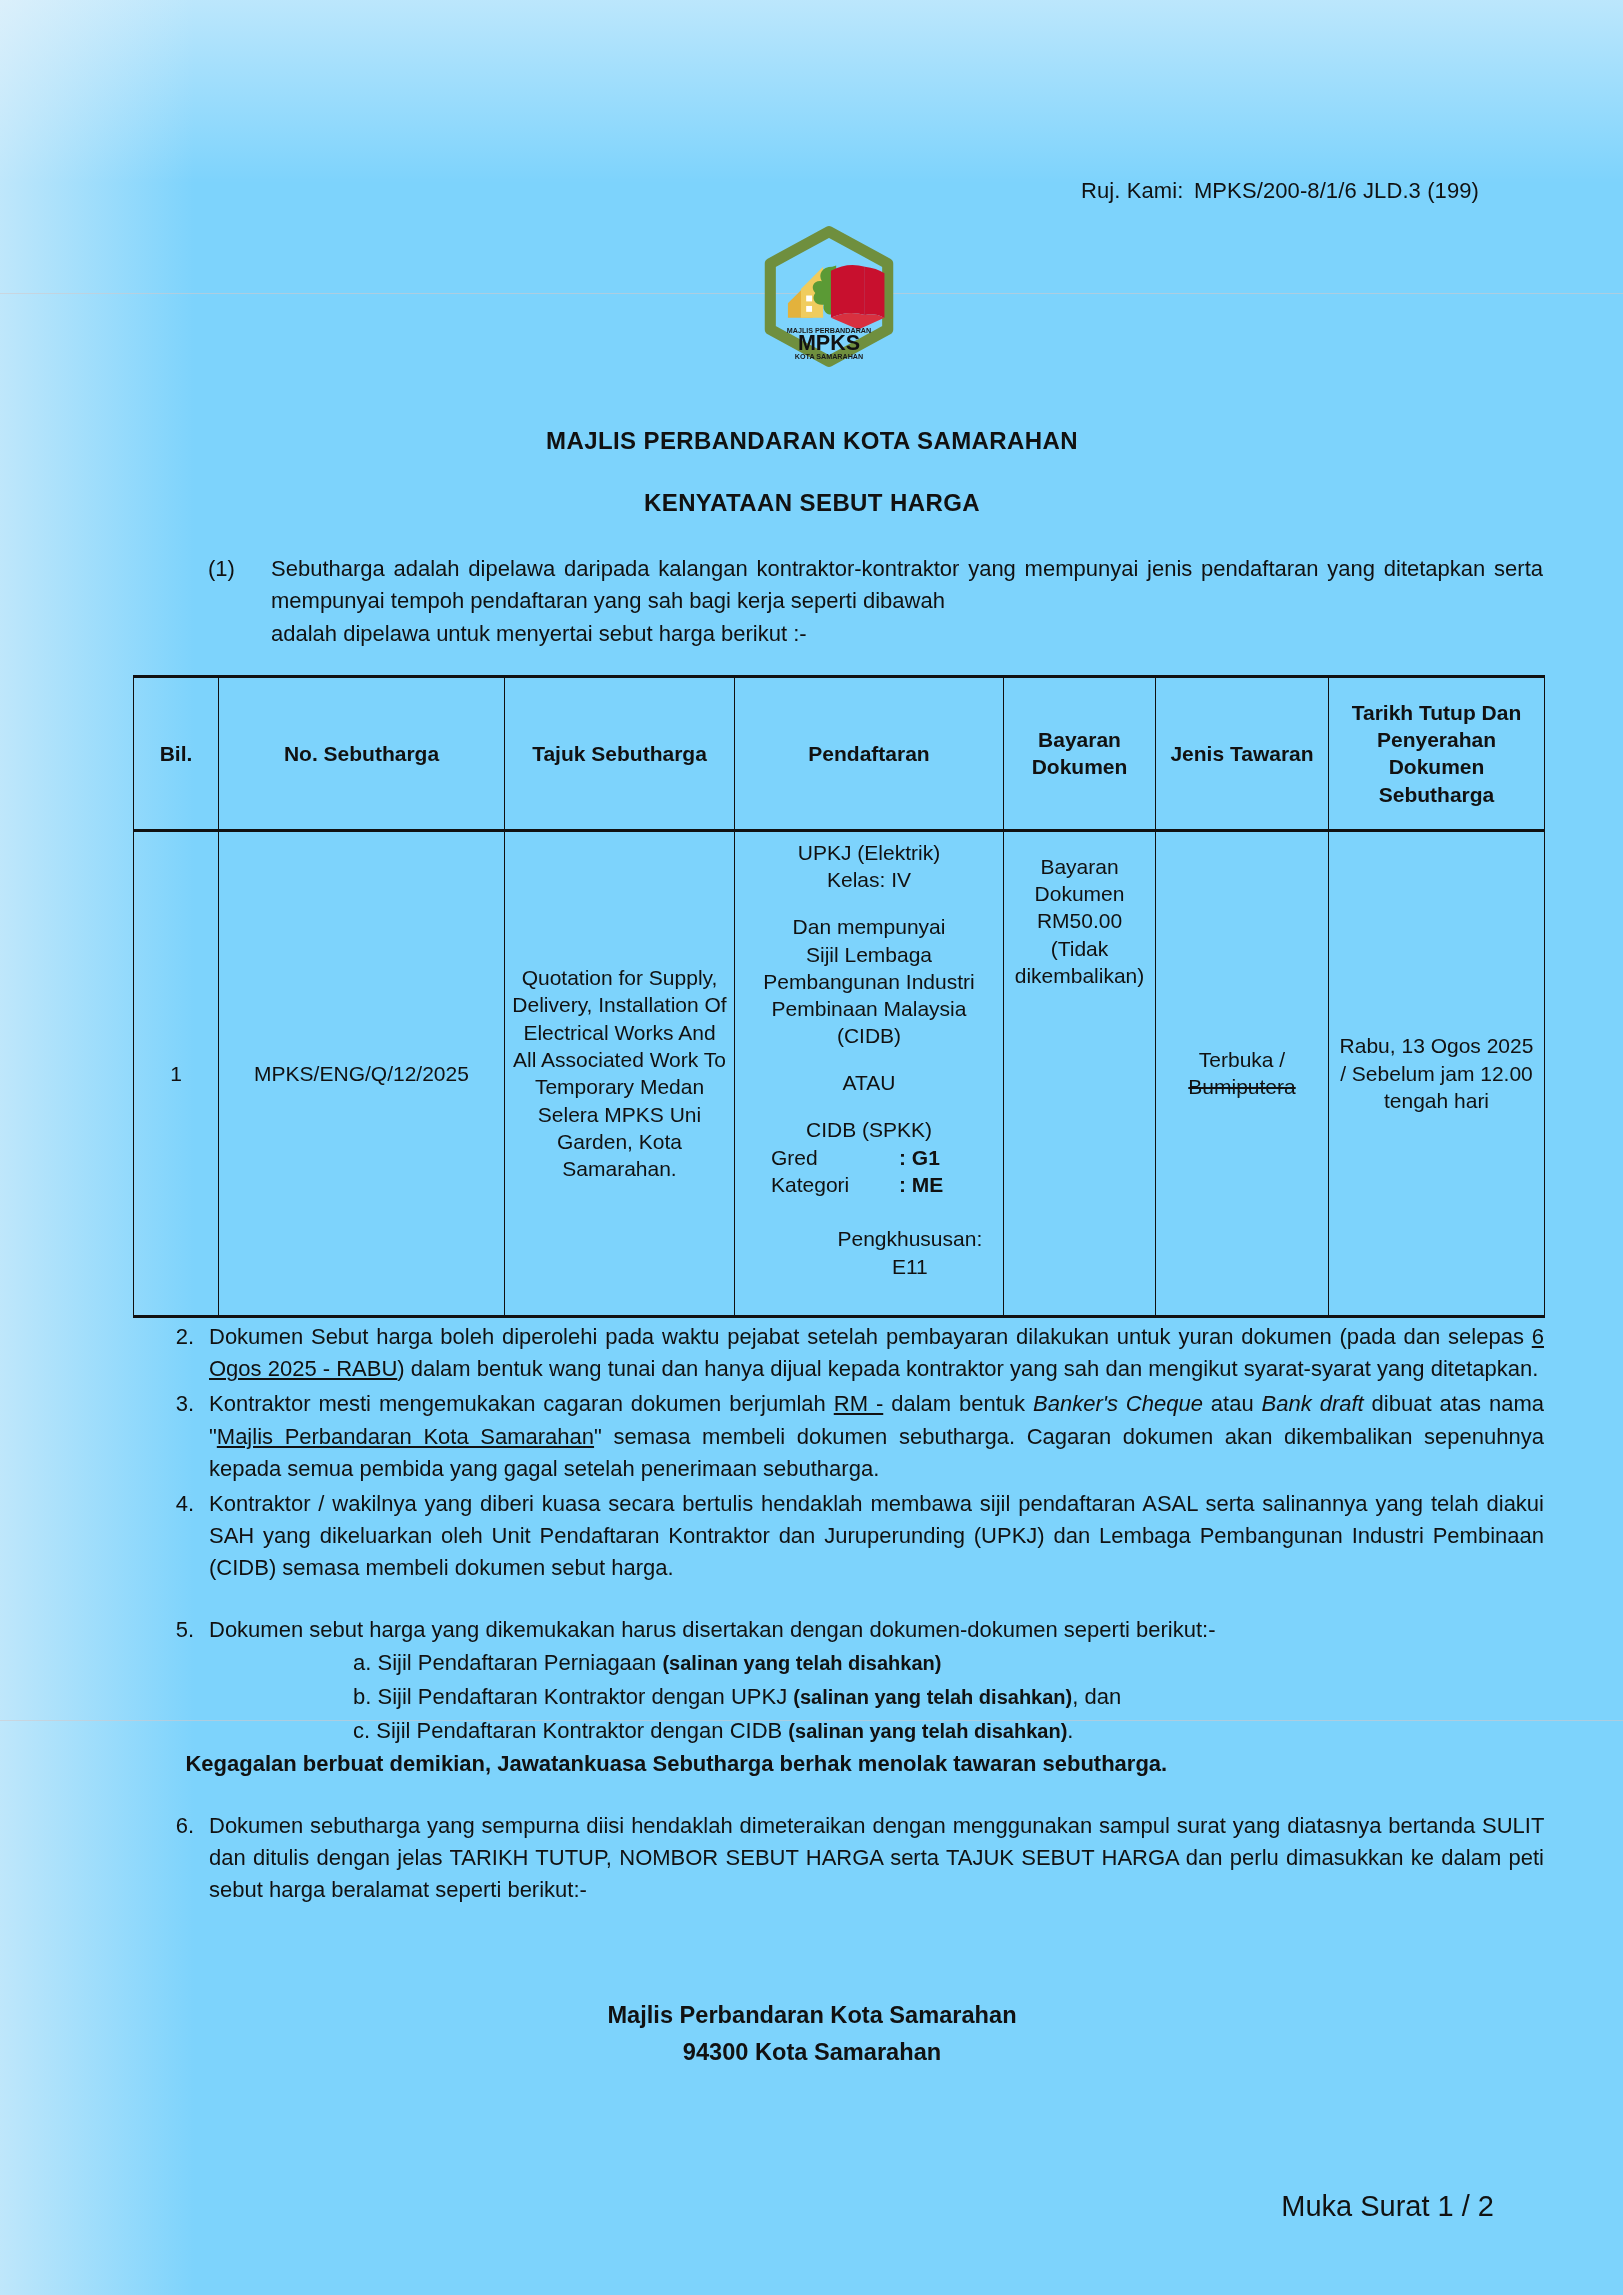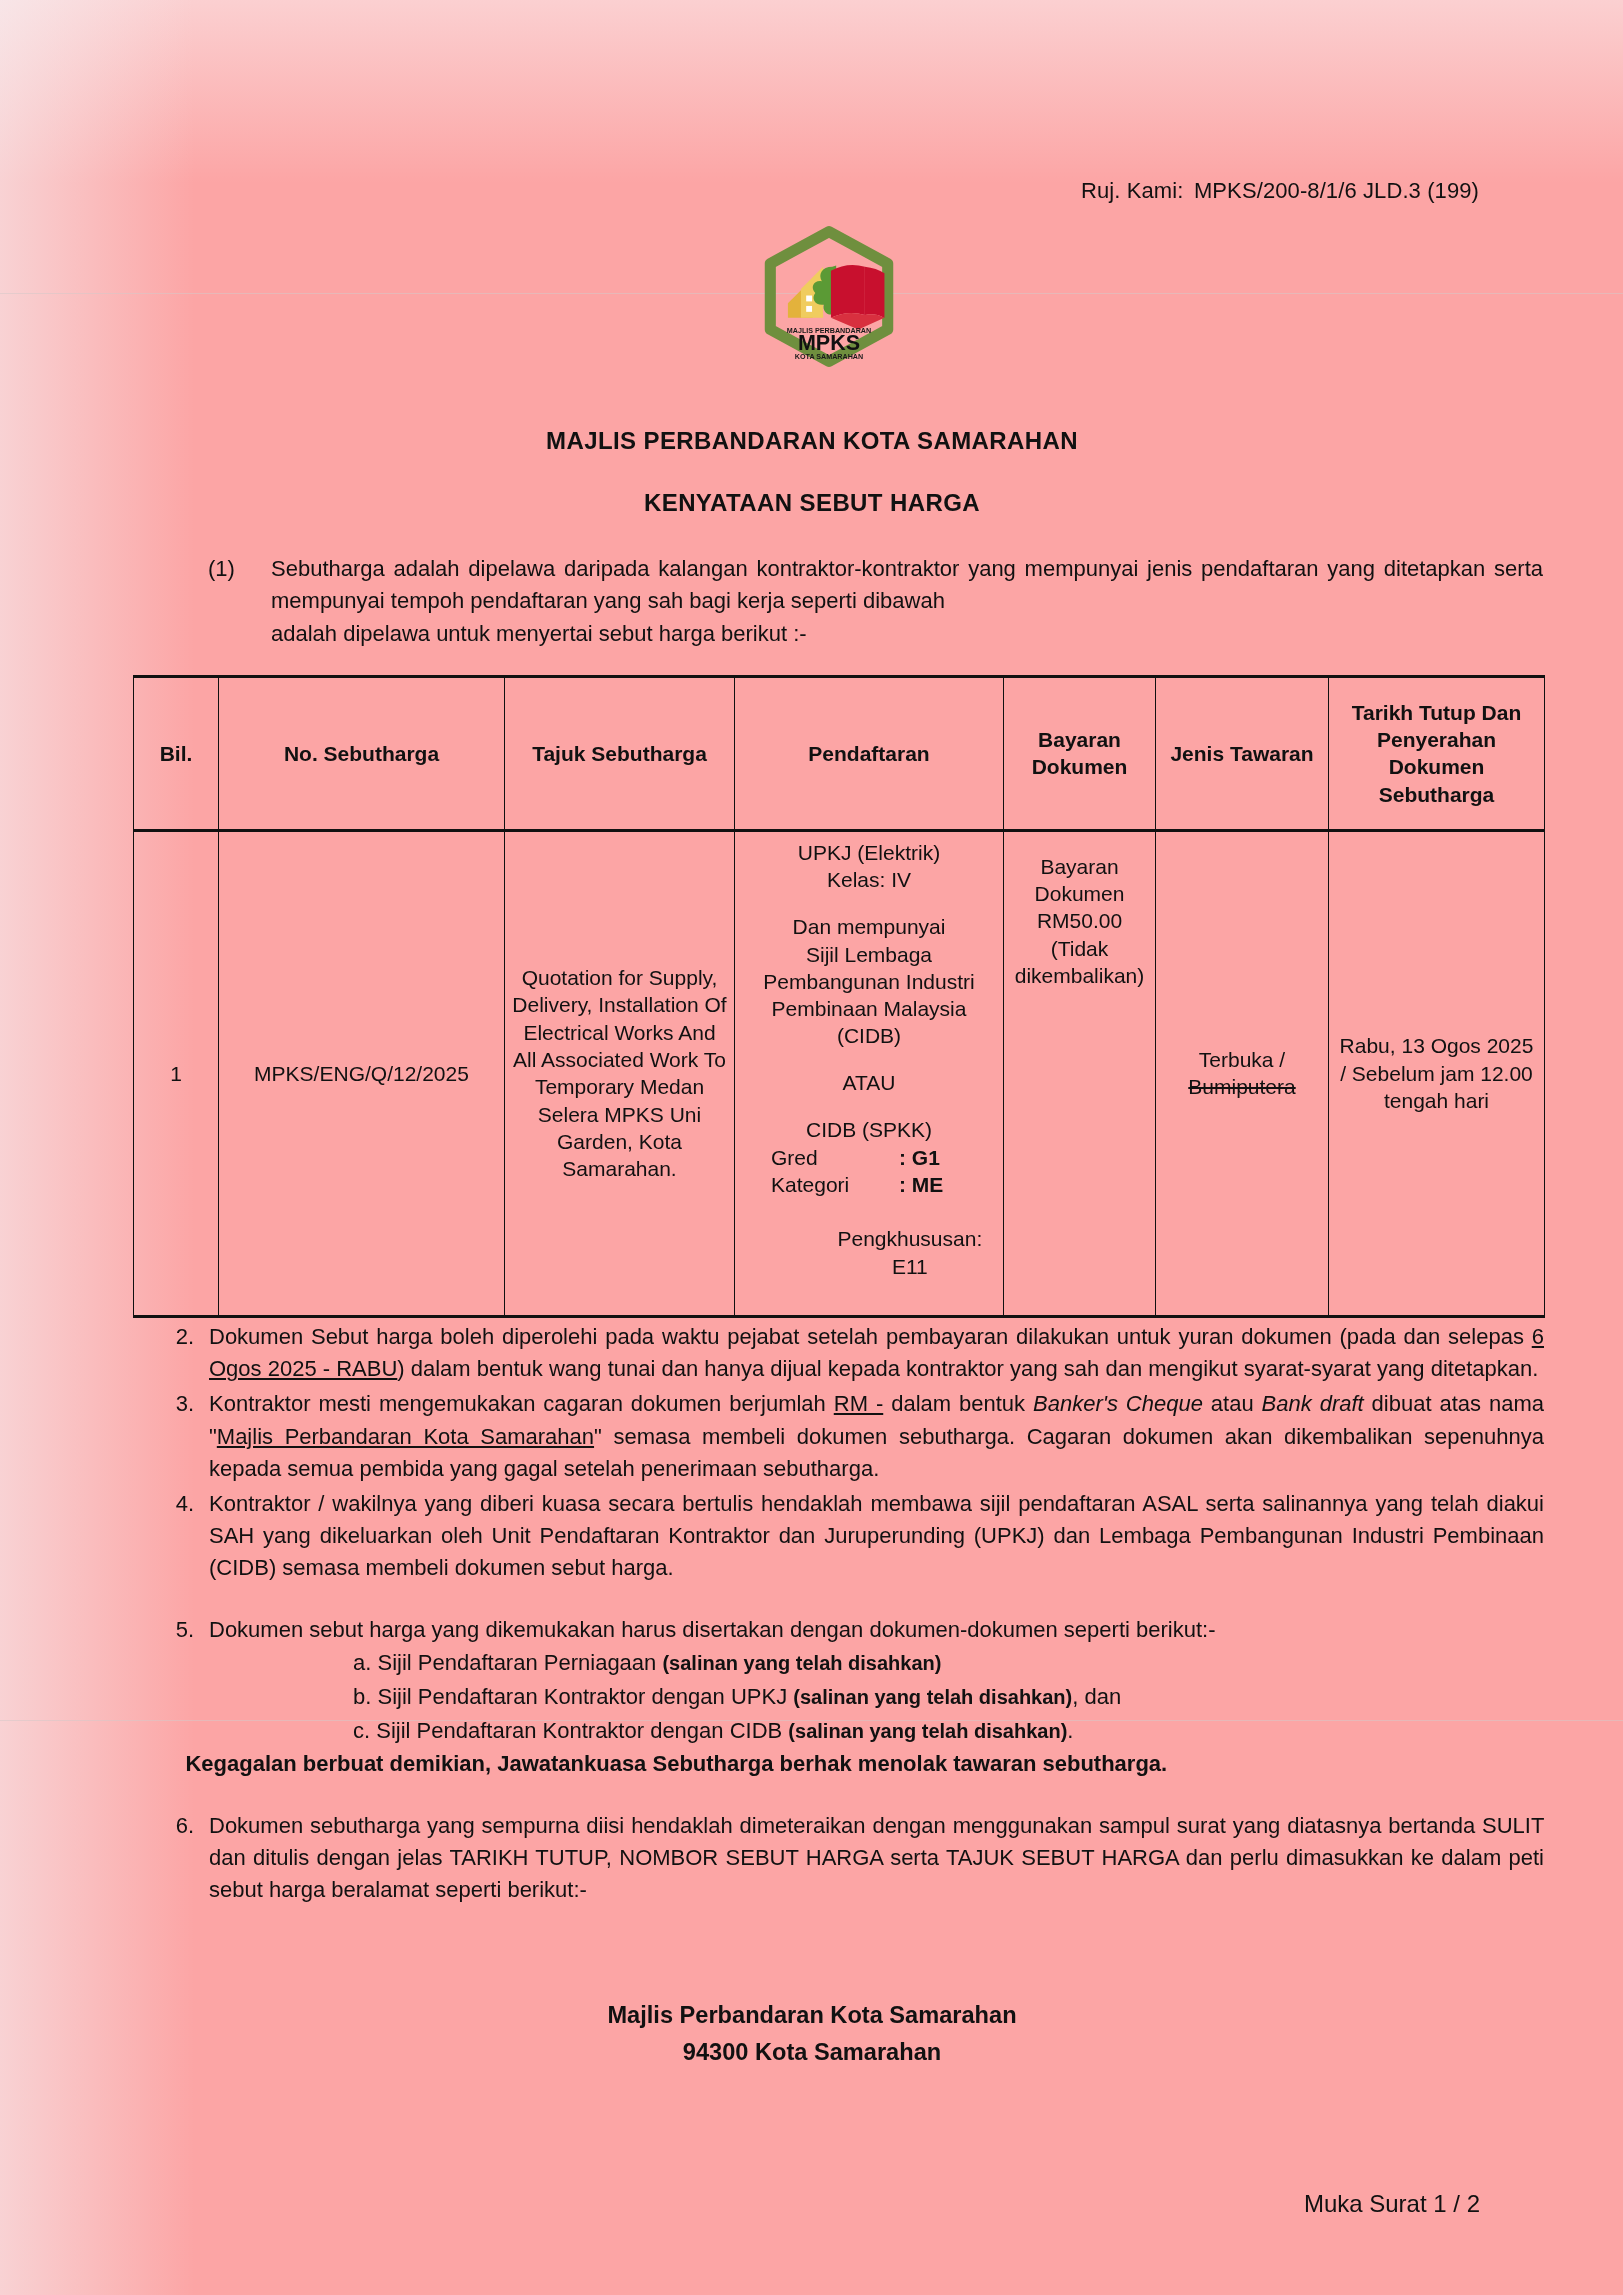--- a/index.html
+++ b/index.html
@@ -4,21 +4,21 @@
 <style>
   html, body {
     margin: 0;
     padding: 0;
     background: #f0f0f0;
   }
   .page {
     position: relative;
     width: 1624px;
     height: 2295px;
-    background: #fca5a5;
+    background: #7dd3fc;
     font-family: "Liberation Sans", sans-serif;
     color: #111;
     overflow: hidden;
   }
   
   .paper-tint {
     position: absolute;
     inset: 0;
     background:
       linear-gradient(90deg, rgba(245,247,250,0.55) 0%, rgba(253,253,253,0) 12%),
@@ -180,23 +180,23 @@
     right: 0;
     top: 1997px;
     text-align: center;
     font-size: 23.6px;
     font-weight: bold;
     line-height: 1.58;
   }
 
   .footer {
     position: absolute;
-    right: 144px;
+    right: 130px;
     top: 2190px;
-    font-size: 24px;
+    font-size: 29px;
     text-align: right;
   }
 </style>
 </head>
 <body>
 
 <div class="page">
   <div class="paper-tint"></div>
   <div class="scan-line" style="top:293px;"></div>
   <div class="scan-line" style="top:1720px;"></div>

